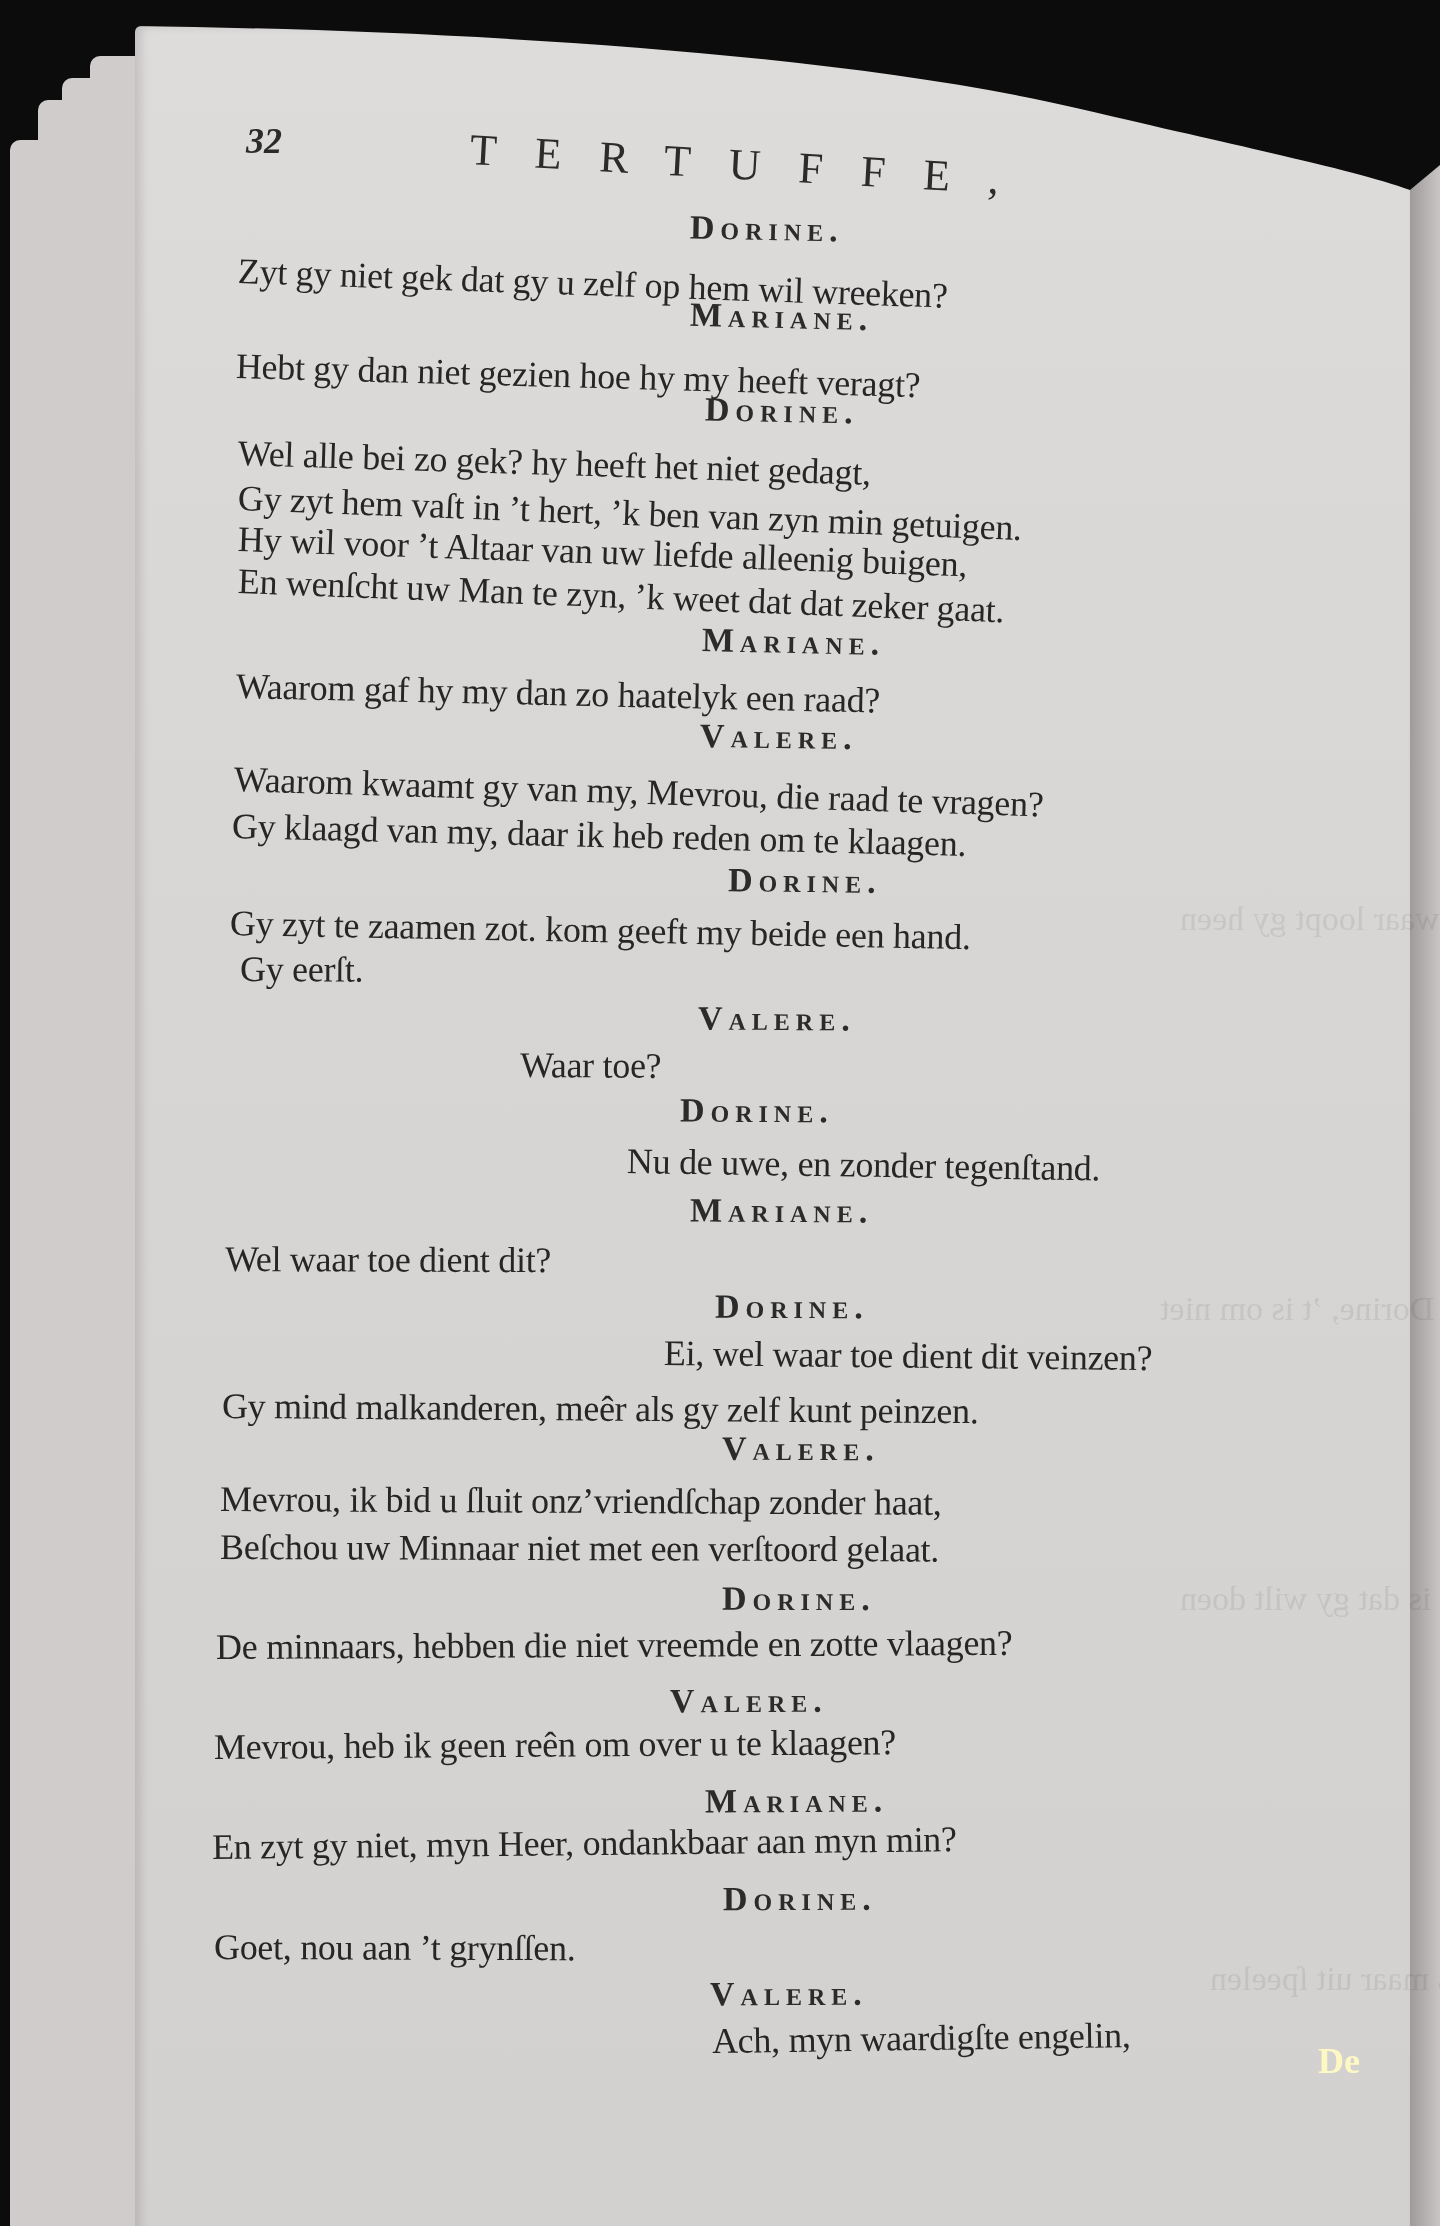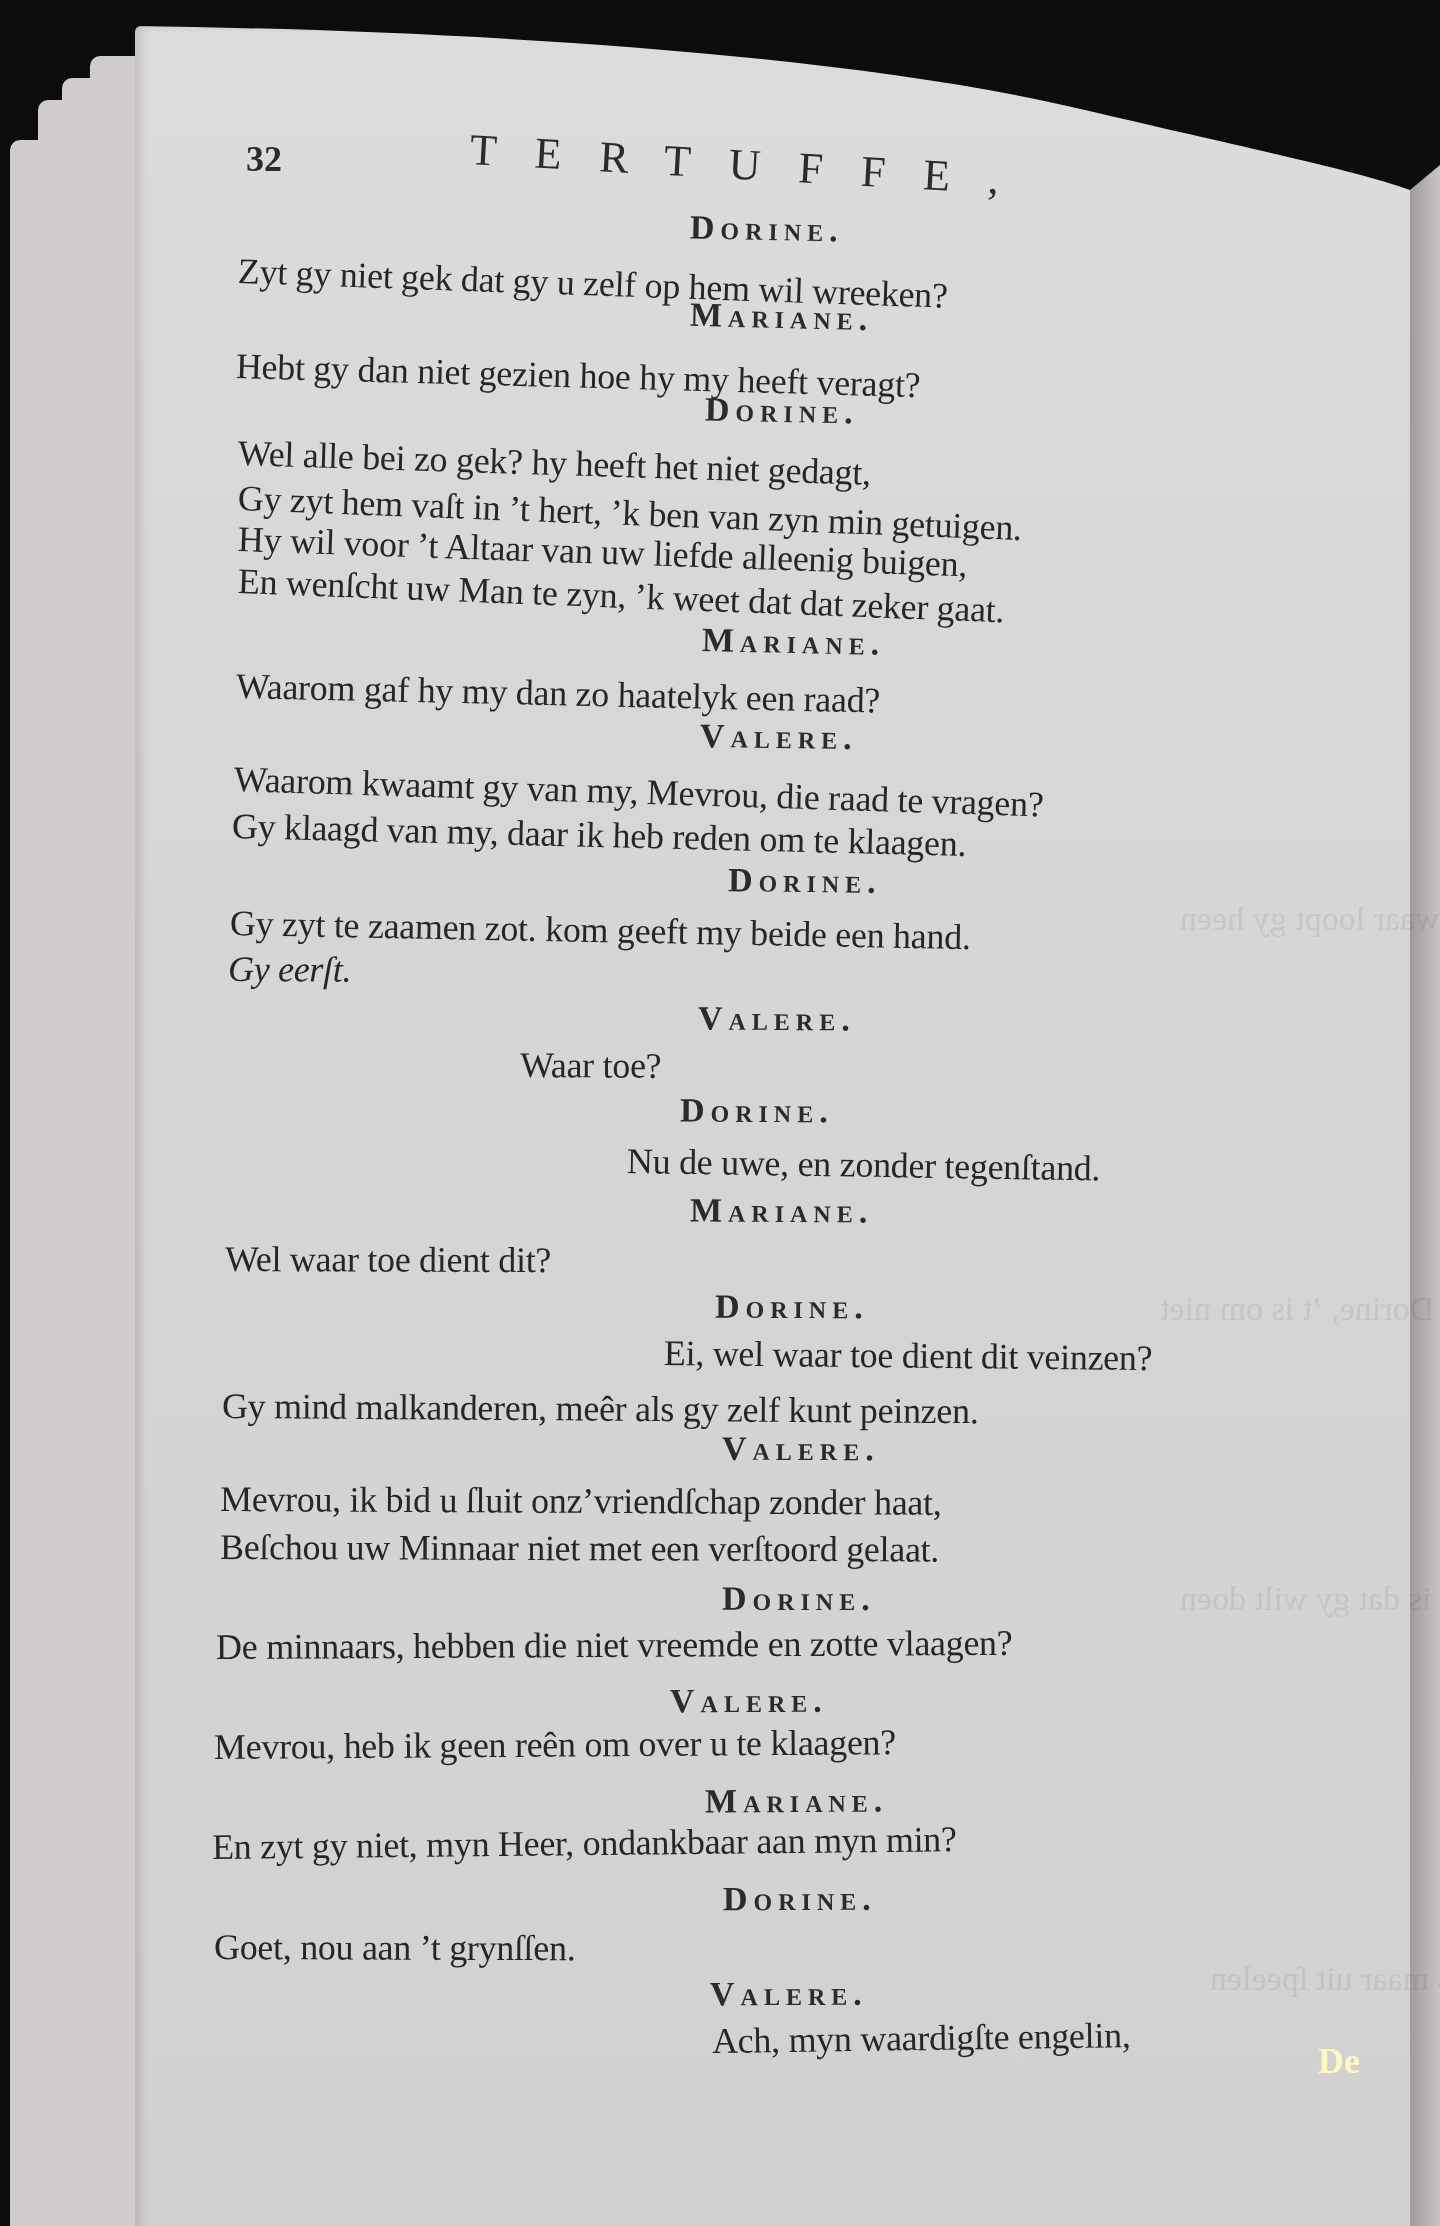--- a/index.html
+++ b/index.html
@@ -72,41 +72,41 @@
 <svg class="page-top-curve" viewBox="0 0 1400 420" preserveAspectRatio="none">
   <path d="M0,26 C300,30 700,50 950,110 C1120,150 1220,170 1275,190 L1275,0 L0,0 Z" fill="#0c0c0c"></path>
   <path d="M1275,190 L1305,165 L1305,0 L1275,0 Z" fill="#0c0c0c"></path>
 </svg>
 
 <div class="ghost" style="left:1180px;top:900px;">Nu de, waar loopt gy heen</div>
 <div class="ghost" style="left:1160px;top:1290px;">Dorine, ’t is om niet</div>
 <div class="ghost" style="left:1180px;top:1580px;">Wat is dat gy wilt doen</div>
 <div class="ghost" style="left:1210px;top:1960px;">’t is maar uit ſpeelen</div>
 
-<div class="page-number" style="left:246px;top:138px;">32</div>
+<div class="page-number" style="left:246px;top:120px;font-style:italic;">32</div>
 <div class="running-head" style="left:470px;top:124px;">TERTUFFE,</div>
 
 <div id="text-block">
     <div class="speaker" style="left: 690px; top: 210px; transform: rotate(1.2deg);">Dorine.</div>
     <div class="line" style="left: 238px; top: 250px; transform: rotate(2deg);">Zyt gy niet gek dat gy u zelf op hem wil wreeken?</div>
     <div class="speaker" style="left: 690px; top: 298px; transform: rotate(1.4deg);">Mariane.</div>
     <div class="line" style="left: 236px; top: 345px; transform: rotate(1.6deg);">Hebt gy dan niet gezien hoe hy my heeft veragt?</div>
     <div class="speaker" style="left: 705px; top: 392px; transform: rotate(1.2deg);">Dorine.</div>
     <div class="line" style="left: 238px; top: 432px; transform: rotate(1.8deg);">Wel alle bei zo gek? hy heeft het niet gedagt,</div>
     <div class="line" style="left: 238px; top: 477px; transform: rotate(2.2deg);">Gy zyt hem vaſt in ’t hert, ’k ben van zyn min getuigen.</div>
     <div class="line" style="left: 238px; top: 518px; transform: rotate(2deg);">Hy wil voor ’t Altaar van uw liefde alleenig buigen,</div>
     <div class="line" style="left: 238px; top: 560px; transform: rotate(2.2deg);">En wenſcht uw Man te zyn, ’k weet dat dat zeker gaat.</div>
     <div class="speaker" style="left: 702px; top: 623px; transform: rotate(1.2deg);">Mariane.</div>
     <div class="line" style="left: 236px; top: 665px; transform: rotate(1.3deg);">Waarom gaf hy my dan zo haatelyk een raad?</div>
     <div class="speaker" style="left: 700px; top: 718px; transform: rotate(0.8deg);">Valere.</div>
     <div class="line" style="left: 234px; top: 758px; transform: rotate(1.8deg);">Waarom kwaamt gy van my, Mevrou, die raad te vragen?</div>
     <div class="line" style="left: 232px; top: 805px; transform: rotate(1.4deg);">Gy klaagd van my, daar ik heb reden om te klaagen.</div>
     <div class="speaker" style="left: 728px; top: 862px; transform: rotate(0.6deg);">Dorine.</div>
     <div class="line" style="left: 230px; top: 902px; transform: rotate(1.1deg);">Gy zyt te zaamen zot. kom geeft my beide een hand.</div>
-    <div class="line" style="left: 228px; top: 948px; transform: rotate(0.3deg); font-style: italic;">Gy eerſt.</div>
+    <div class="line" style="left: 240px; top: 948px; transform: rotate(0.3deg);">Gy eerſt.</div>
     <div class="speaker" style="left: 698px; top: 1000px; transform: rotate(0.4deg);">Valere.</div>
     <div class="line" style="left: 520px; top: 1044px; transform: rotate(0.3deg);">Waar toe?</div>
     <div class="speaker" style="left: 680px; top: 1092px; transform: rotate(0.3deg);">Dorine.</div>
     <div class="line" style="left: 627px; top: 1140px; transform: rotate(0.9deg);">Nu de uwe, en zonder tegenſtand.</div>
     <div class="speaker" style="left: 690px; top: 1192px; transform: rotate(0.3deg);">Mariane.</div>
     <div class="line" style="left: 225px; top: 1238px; transform: rotate(0.2deg);">Wel waar toe dient dit?</div>
     <div class="speaker" style="left: 715px; top: 1288px; transform: rotate(0.2deg);">Dorine.</div>
     <div class="line" style="left: 664px; top: 1332px; transform: rotate(0.6deg);">Ei, wel waar toe dient dit veinzen?</div>
     <div class="line" style="left: 222px; top: 1385px; transform: rotate(0.4deg);">Gy mind malkanderen, meêr als gy zelf kunt peinzen.</div>
     <div class="speaker" style="left: 722px; top: 1430px; transform: rotate(0.2deg);">Valere.</div>

